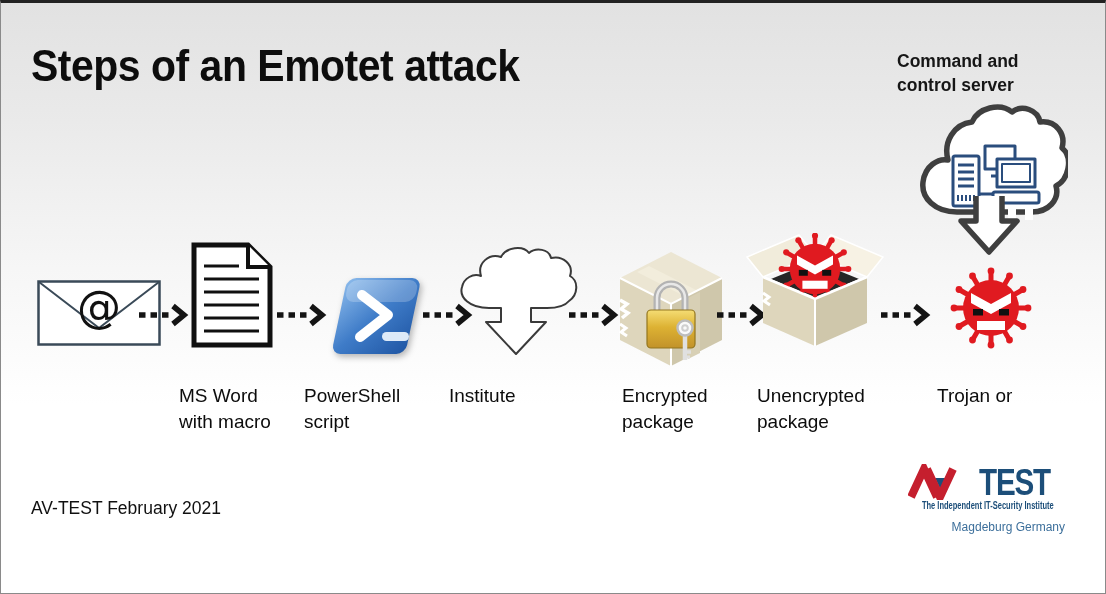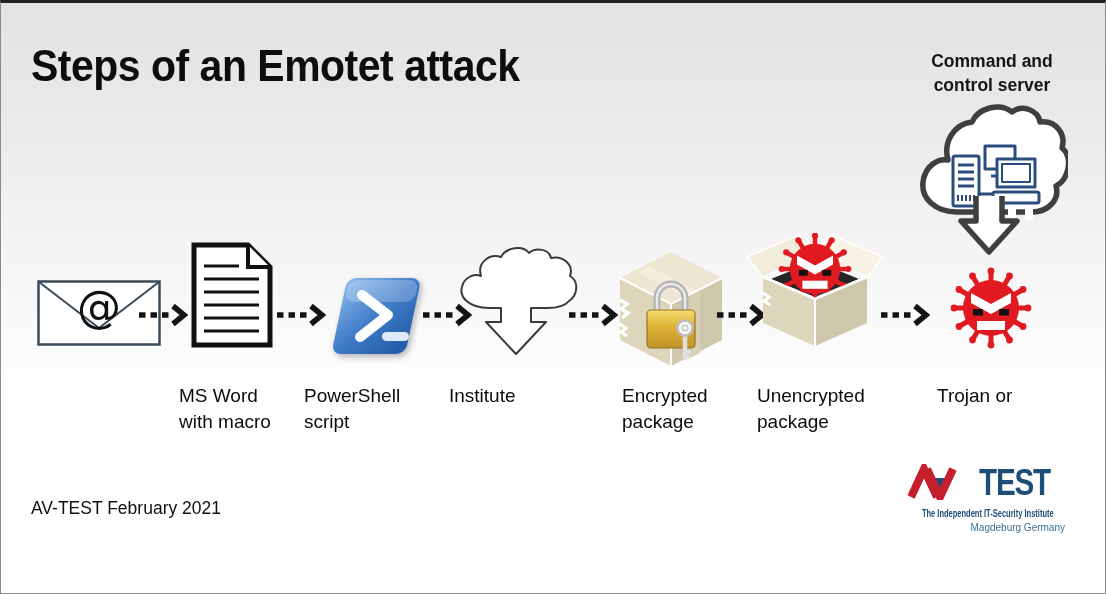--- a/index.html
+++ b/index.html
@@ -16,42 +16,42 @@
   }
   .abs{position:absolute;}
   .title{
     left:30px;top:38px;
     font-size:44px;font-weight:700;letter-spacing:-0.5px;
     white-space:nowrap;
   }
   .title span{display:inline-block;transform:scaleX(0.93);transform-origin:left center;}
   .cnc-label{
     left:896px;top:46px;width:190px;
-    text-align:center;font-size:17.5px;line-height:24px;font-weight:600;color:#161616;
+    text-align:left;font-size:17.5px;line-height:24px;font-weight:600;color:#161616;
   }
   .step-label{
     top:380px;font-size:19px;line-height:26px;color:#0c0c0c;font-weight:500;
     white-space:nowrap;
   }
   .footer-caption{
     left:30px;top:495px;font-size:17.5px;color:#101010;font-weight:500;
   }
   .logo{left:906px;top:459px;width:162px;}
   .logo-row{display:flex;align-items:flex-end;justify-content:center;gap:19px;height:38px;}
   .logo-test{
     font-size:37px;font-weight:700;color:#1c4e79;letter-spacing:-1.5px;line-height:34px;
     transform:scaleX(0.8);transform-origin:left bottom;
   }
   .logo-tagline{
-    margin-top:8px;font-size:10px;font-weight:700;color:#1c4e79;white-space:nowrap;
+    margin-top:0;font-size:10px;font-weight:700;color:#1c4e79;white-space:nowrap;
     display:flex;justify-content:center;
   }
   .logo-tagline span{display:inline-block;transform:scaleX(0.75);transform-origin:center;}
   .logo-location{
-    font-size:10px;color:#3c6f9b;text-align:right;padding-right:4px;margin-top:3px;
+    font-size:12px;color:#3c6f9b;text-align:right;padding-right:4px;margin-top:9px;
   }
   .ps-shadow{filter:drop-shadow(2px 3px 3px rgba(0,0,0,0.28));}
 </style>
 </head>
 <body>
 
 <svg width="0" height="0" style="position:absolute" aria-hidden="true">
   <defs>
     <linearGradient id="goldg" x1="0" y1="0" x2="0" y2="1">
       <stop offset="0" stop-color="#f5dd74"></stop>

